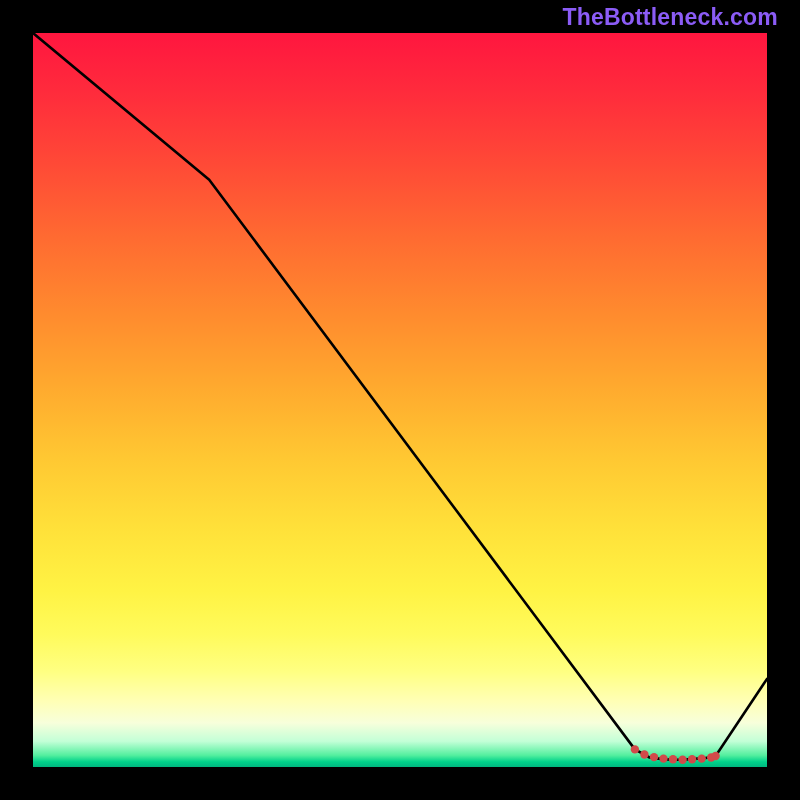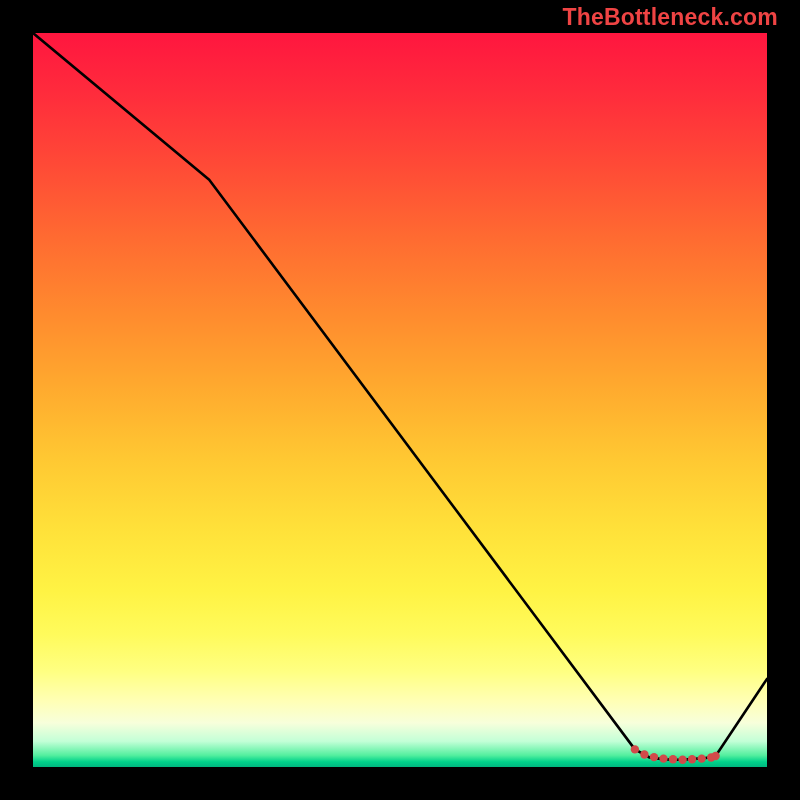--- a/index.html
+++ b/index.html
@@ -10,21 +10,21 @@
     height: 800px;
     background: #000;
   }
   .watermark {
     position: absolute;
     top: 4px;
     right: 22px;
     font-family: Arial, Helvetica, sans-serif;
     font-size: 23px;
     font-weight: 600;
-    color: #ef4444;
+    color: #8b5cf6;
     letter-spacing: 0.2px;
   }
   .plot {
     position: absolute;
     left: 33px;
     top: 33px;
     width: 734px;
     height: 734px;
     overflow: hidden;
   }

